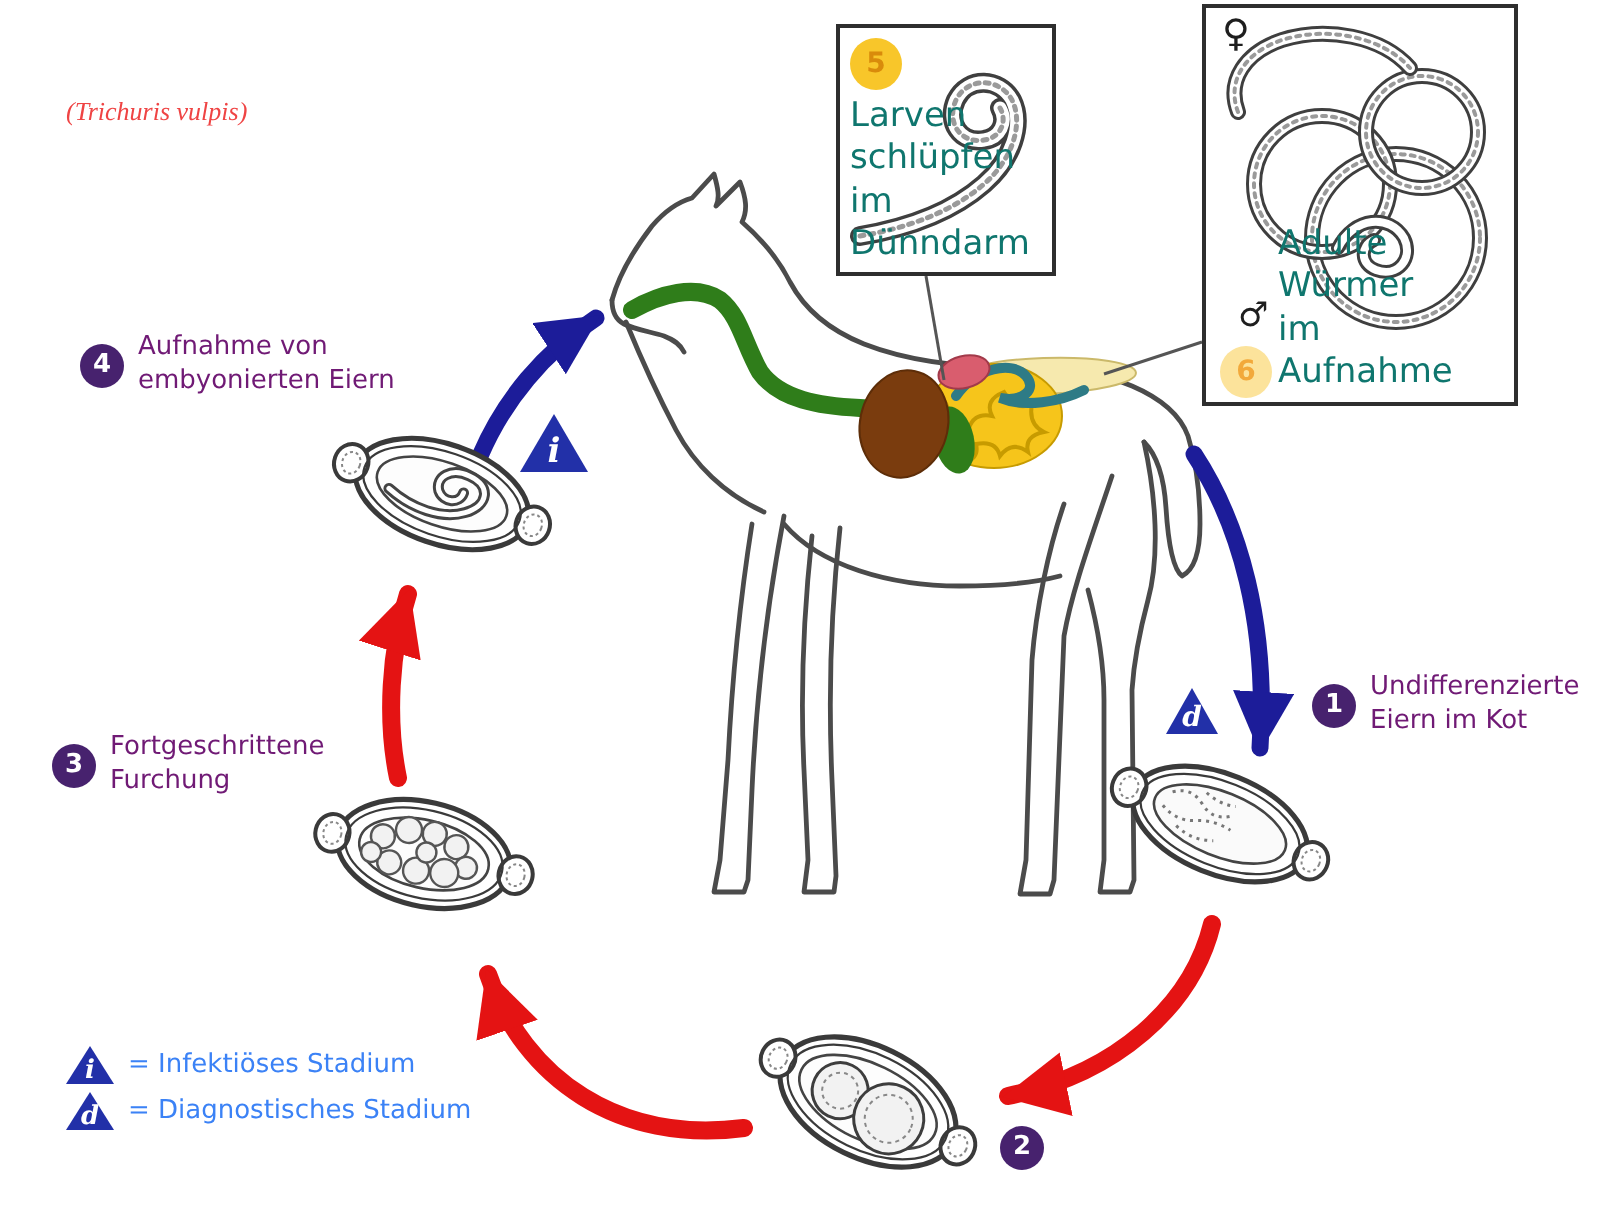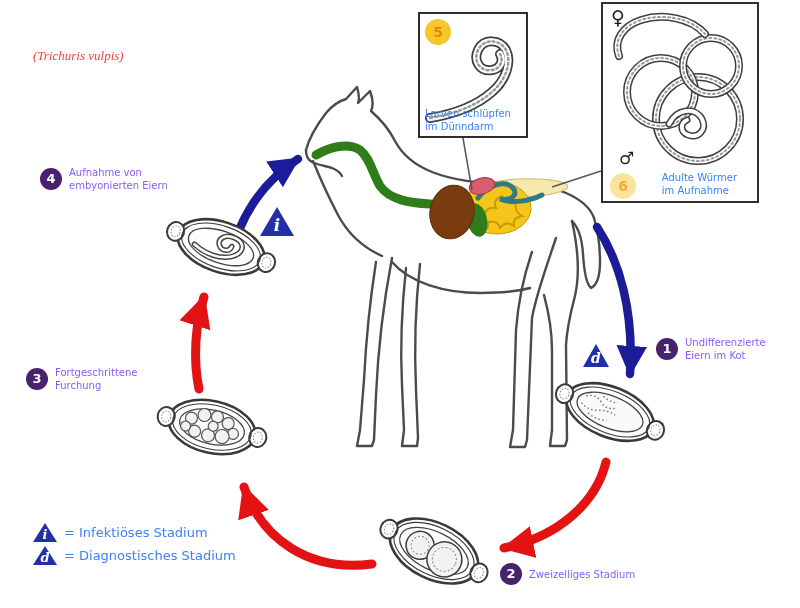--- a/index.html
+++ b/index.html
@@ -9,26 +9,26 @@
          font-weight:bold;font-size:28px;color:#1b1b8e;letter-spacing:.5px;}
   .subtitle{position:absolute;left:33px;top:48px;font-family:"Liberation Serif","DejaVu Serif",serif;
             font-style:italic;font-size:13px;color:#ef4444;}
   svg.layer{position:absolute;left:0;top:0;}
   .infobox{position:absolute;background:#fff;border:2px solid #2e2e2e;box-sizing:border-box;}
   .box5{left:418px;top:12px;width:110px;height:126px;}
   .box6{left:601px;top:2px;width:158px;height:201px;}
   .numbadge{position:absolute;border-radius:50%;text-align:center;font-weight:bold;}
   .yellowbadge{width:26px;height:26px;line-height:26px;font-size:14px;background:#f8c62a;color:#d98b0b;}
   .yellowbadge.pale{background:#fce39b;color:#f2a93b;}
-  .boxlabel{position:absolute;font-size:10px;line-height:1.25;color:#3b82f6;}
+  .boxlabel{position:absolute;font-size:17px;line-height:1.25;color:#0f766e;}
   .sexsym{position:absolute;font-size:19px;color:#1e1e1e;line-height:1;}
   .stage{position:absolute;display:flex;align-items:center;gap:7px;}
   .stagebadge{flex:0 0 auto;width:22px;height:22px;border-radius:50%;background:#47226e;color:#fff;
               font-size:13px;font-weight:bold;line-height:22px;text-align:center;}
-  .stagetext{font-size:10px;line-height:1.3;color:#8b5cf6;}
+  .stagetext{font-size:13px;line-height:1.3;color:#701a75;}
   .legend{position:absolute;left:32px;top:521px;}
   .legrow{display:flex;align-items:center;gap:6px;height:23px;}
   .legtext{font-size:13px;color:#3b82f6;}
   .wormstroke-out{fill:none;stroke:#3f3f3f;stroke-linecap:round;stroke-linejoin:round;}
   .wormstroke-in{fill:none;stroke:#ffffff;stroke-linecap:round;stroke-linejoin:round;}
   .wormstroke-tex{fill:none;stroke:#9a9a9a;stroke-linecap:round;stroke-dasharray:2 3;}
 </style>
 </head>
 <body>
 
@@ -211,23 +211,20 @@
   <div class="stage" style="left:656px;top:336px;">
     <div class="stagebadge">1</div>
     <div class="stagetext">
       <div>Undifferenzierte</div>
       <div>Eiern im Kot</div>
     </div>
   </div>
 
   <div class="stage" style="left:500px;top:563px;">
     <div class="stagebadge">2</div>
-    <div class="stagetext">
-      <div>Zweizelliges Stadium</div>
-    </div>
   </div>
 
   <div class="stage" style="left:26px;top:366px;">
     <div class="stagebadge">3</div>
     <div class="stagetext">
       <div>Fortgeschrittene</div>
       <div>Furchung</div>
     </div>
   </div>
 

